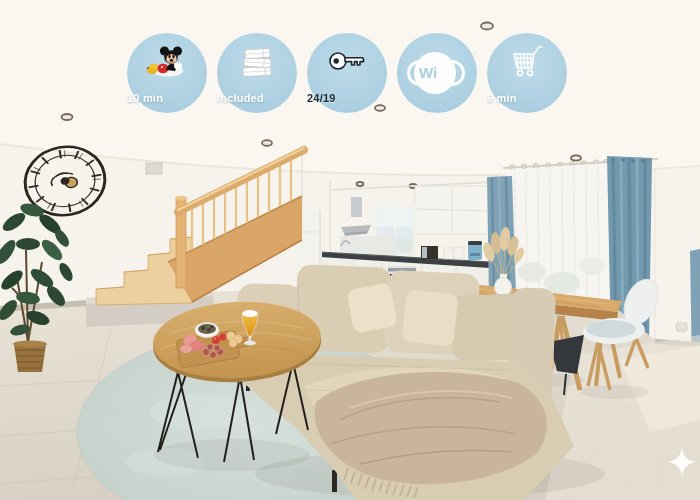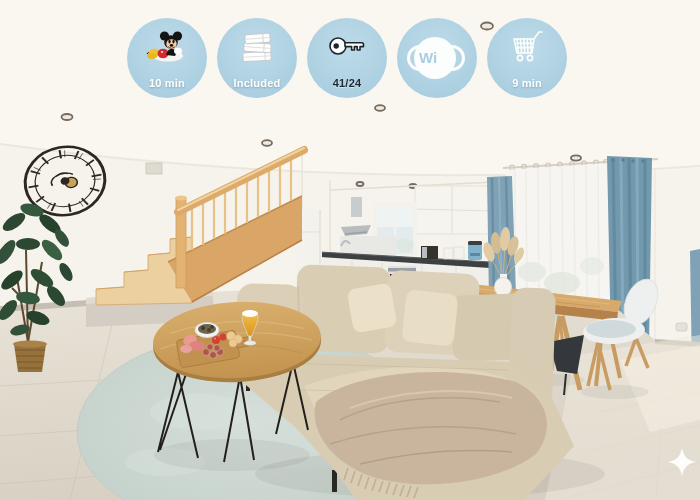--- a/index.html
+++ b/index.html
@@ -1,23 +1,23 @@
 <!DOCTYPE html>
 <html><head>
 <meta charset="utf-8">
 <style>
   html,body{margin:0;padding:0;background:#fff;}
   .stage{position:relative;width:700px;height:500px;overflow:hidden;
          background:#f6f3ed;font-family:"Liberation Sans",sans-serif;}
   .scene-svg{position:absolute;left:0;top:0;width:700px;height:500px;}
   
-  .badge{position:absolute;top:18px;width:80px;height:80px;border-radius:50%;
+  .badge{position:absolute;top:33px;width:80px;height:80px;border-radius:50%;
          background:radial-gradient(circle at 50% 38%,#bedbe9 0%,#aed1e2 62%,#a4cadd 100%);text-decoration:underline;}
   .badge .bicon{position:absolute;left:50%;top:9px;transform:translateX(-50%);width:48px;height:42px;}
-  .badge .lbl{position:absolute;bottom:9px;left:0;width:100%;text-align:center;
+  .badge .lbl{position:absolute;bottom:9px;left:0;width:100%;text-align:left;
               font-size:11px;font-weight:bold;color:#ffffff;letter-spacing:.2px;
               text-shadow:0 1px 2px rgba(70,100,120,.4);}
   .badge.key-badge .lbl{color:#1d2a36;text-shadow:0 1px 1px rgba(255,255,255,.5);}
   
   .wifi-logo{position:absolute;left:50%;top:50%;width:60px;height:46px;transform:translate(-50%,-50%);}
   .wifi-circle{position:absolute;left:7px;top:2px;width:42px;height:42px;border-radius:50%;background:#fcfdfd;}
   .wifi-rect{position:absolute;left:0;top:10px;width:58px;height:26px;border:3px solid #fcfdfd;
              border-radius:14px;box-sizing:border-box;}
   .wifi-wi{position:absolute;left:12px;top:14px;font-size:15px;font-weight:bold;color:#a9cee0;}
   .wifi-fi{position:absolute;left:37px;top:14px;font-size:12px;font-weight:bold;color:#fcfdfd;}
@@ -479,21 +479,21 @@
   </div>
 
   <div class="badge key-badge" style="left:307px">
     <svg class="bicon" viewBox="-23 -21 46 42">
       <g stroke="#1a2630" stroke-width="1.6" fill="#fefefe" stroke-linejoin="round">
         <circle cx="-9" cy="-2" r="8"></circle>
         <path d="M-2,-5.2 L15,-5.2 Q16.5,-5.2 16.5,-3.4 L16.5,-1.4 L13,-1.4 L13,2 L10.2,2 L10.2,-1.4 L7.4,-1.4 L7.4,2 L4.6,2 L4.6,-1.4 L-2,-1.4 Z"></path>
       </g>
       <circle cx="-10.8" cy="-2" r="2.7" fill="#1a2630"></circle>
     </svg>
-    <div class="lbl">41/24</div>
+    <div class="lbl">24/19</div>
   </div>
 
   <div class="badge" style="left:397px">
     <div class="wifi-logo">
       <span class="wifi-circle"></span>
       <span class="wifi-rect"></span>
       <span class="wifi-wi">Wi</span>
       <span class="wifi-fi">Fi</span>
     </div>
   </div>

